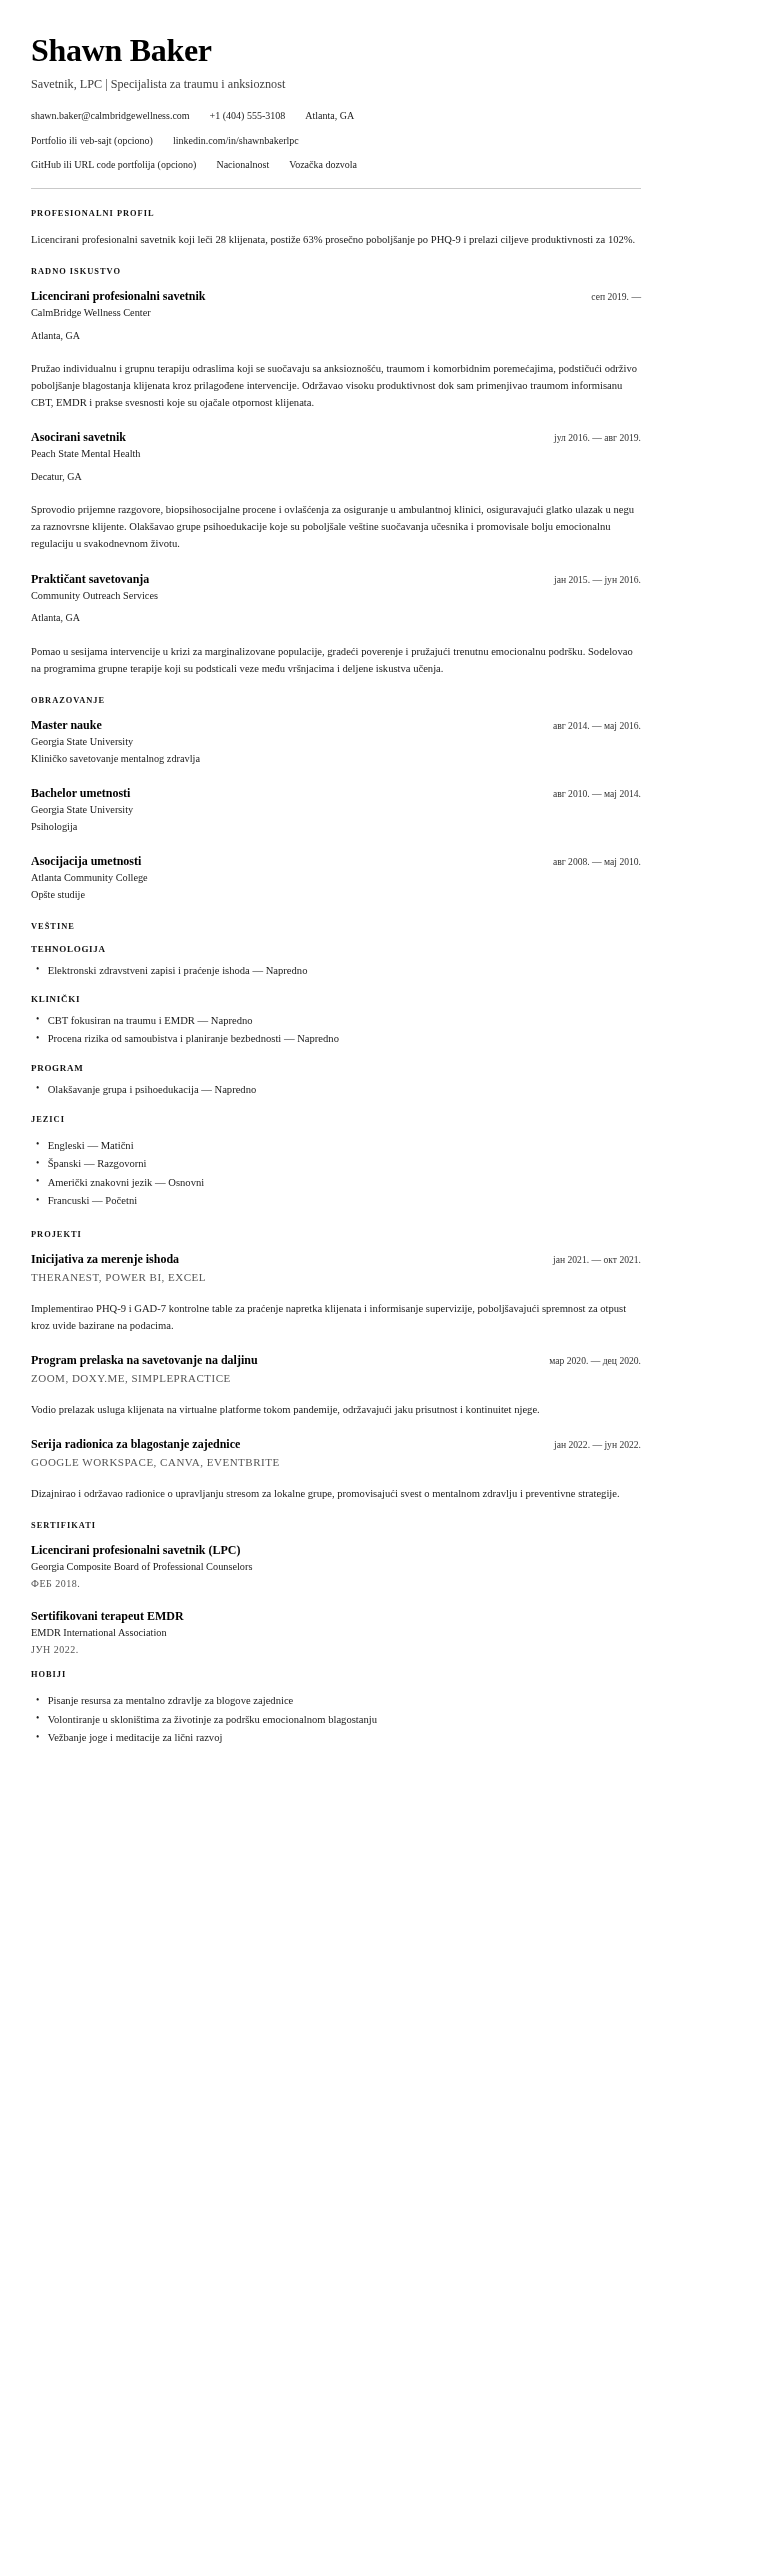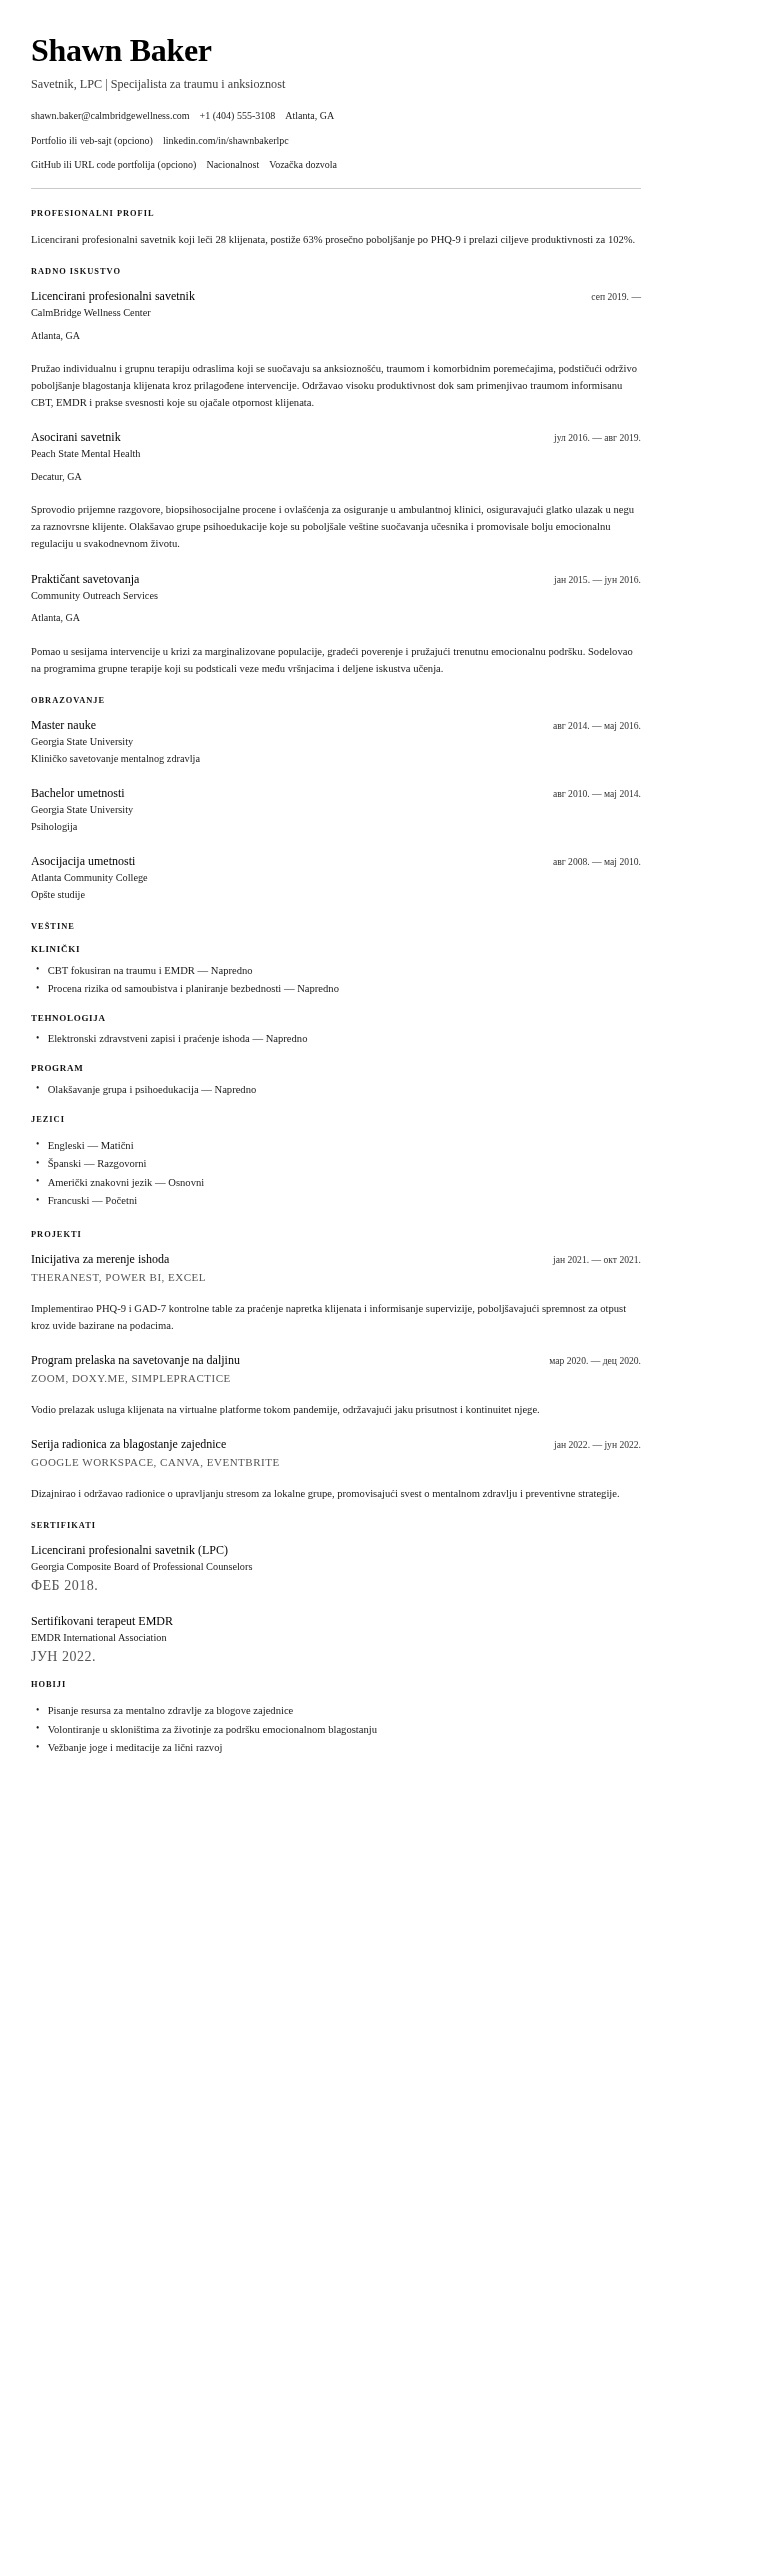--- a/index.html
+++ b/index.html
@@ -37,21 +37,21 @@
     margin: 0 0 16.7px 0;
     color: #404040;
   }
   .contact-row {
     font-size: 10px;
     line-height: 1.35;
     margin-bottom: 11px;
     color: #1a1a1a;
     display: flex;
     flex-wrap: wrap;
-    gap: 0 10px;
+    gap: 0 20px;
   }
   .contact-row .item { white-space: nowrap; }
 
   .rule {
     border: 0;
     border-top: 0.6px solid #c9c9c9;
     margin: 16.7px 0 19.3px 0;
   }
 
   
@@ -78,21 +78,21 @@
   .entry { margin-bottom: 19.3px; }
   .entry:last-child { margin-bottom: 0; }
   .entry-head {
     display: flex;
     align-items: baseline;
     justify-content: space-between;
     gap: 15.4px;
   }
   .entry-title {
     font-size: 12px;
-    font-weight: normal;
+    font-weight: bold;
     line-height: 1.25;
     color: #000;
     margin: 0;
   }
   .entry-date {
     font-size: 9.6px;
     color: #333;
     white-space: nowrap;
     text-align: right;
     flex-shrink: 0;
@@ -122,21 +122,21 @@
     text-transform: uppercase;
     color: #555;
     margin: 3.9px 0 0 0;
   }
   .entry-issuer {
     font-size: 10.3px;
     line-height: 1.45;
     margin: 1.9px 0 0 0;
   }
   .entry-creddate {
-    font-size: 14px;
+    font-size: 10px;
     letter-spacing: 0.5px;
     text-transform: uppercase;
     color: #555;
     margin: 3.2px 0 0 0;
   }
 
   
   .skill-group { margin-bottom: 14px; }
   .skill-group:last-child { margin-bottom: 0; }
   .skill-group-title {
@@ -265,31 +265,31 @@
       </div>
       <div class="entry-sub">Atlanta Community College</div>
       <div class="entry-sub">Opšte studije</div>
     </div>
   </section>
 
   <section class="section">
     <h2 class="section-title">VEŠTINE</h2>
 
     <div class="skill-group">
+      <h3 class="skill-group-title">TEHNOLOGIJA</h3>
+      <ul class="bullets">
+        <li>Elektronski zdravstveni zapisi i praćenje ishoda — Napredno</li>
+      </ul>
+    </div>
+
+    <div class="skill-group">
       <h3 class="skill-group-title">KLINIČKI</h3>
       <ul class="bullets">
         <li>CBT fokusiran na traumu i EMDR — Napredno</li>
         <li>Procena rizika od samoubistva i planiranje bezbednosti — Napredno</li>
-      </ul>
-    </div>
-
-    <div class="skill-group">
-      <h3 class="skill-group-title">TEHNOLOGIJA</h3>
-      <ul class="bullets">
-        <li>Elektronski zdravstveni zapisi i praćenje ishoda — Napredno</li>
       </ul>
     </div>
 
     <div class="skill-group">
       <h3 class="skill-group-title">PROGRAM</h3>
       <ul class="bullets">
         <li>Olakšavanje grupa i psihoedukacija — Napredno</li>
       </ul>
     </div>
   </section>

